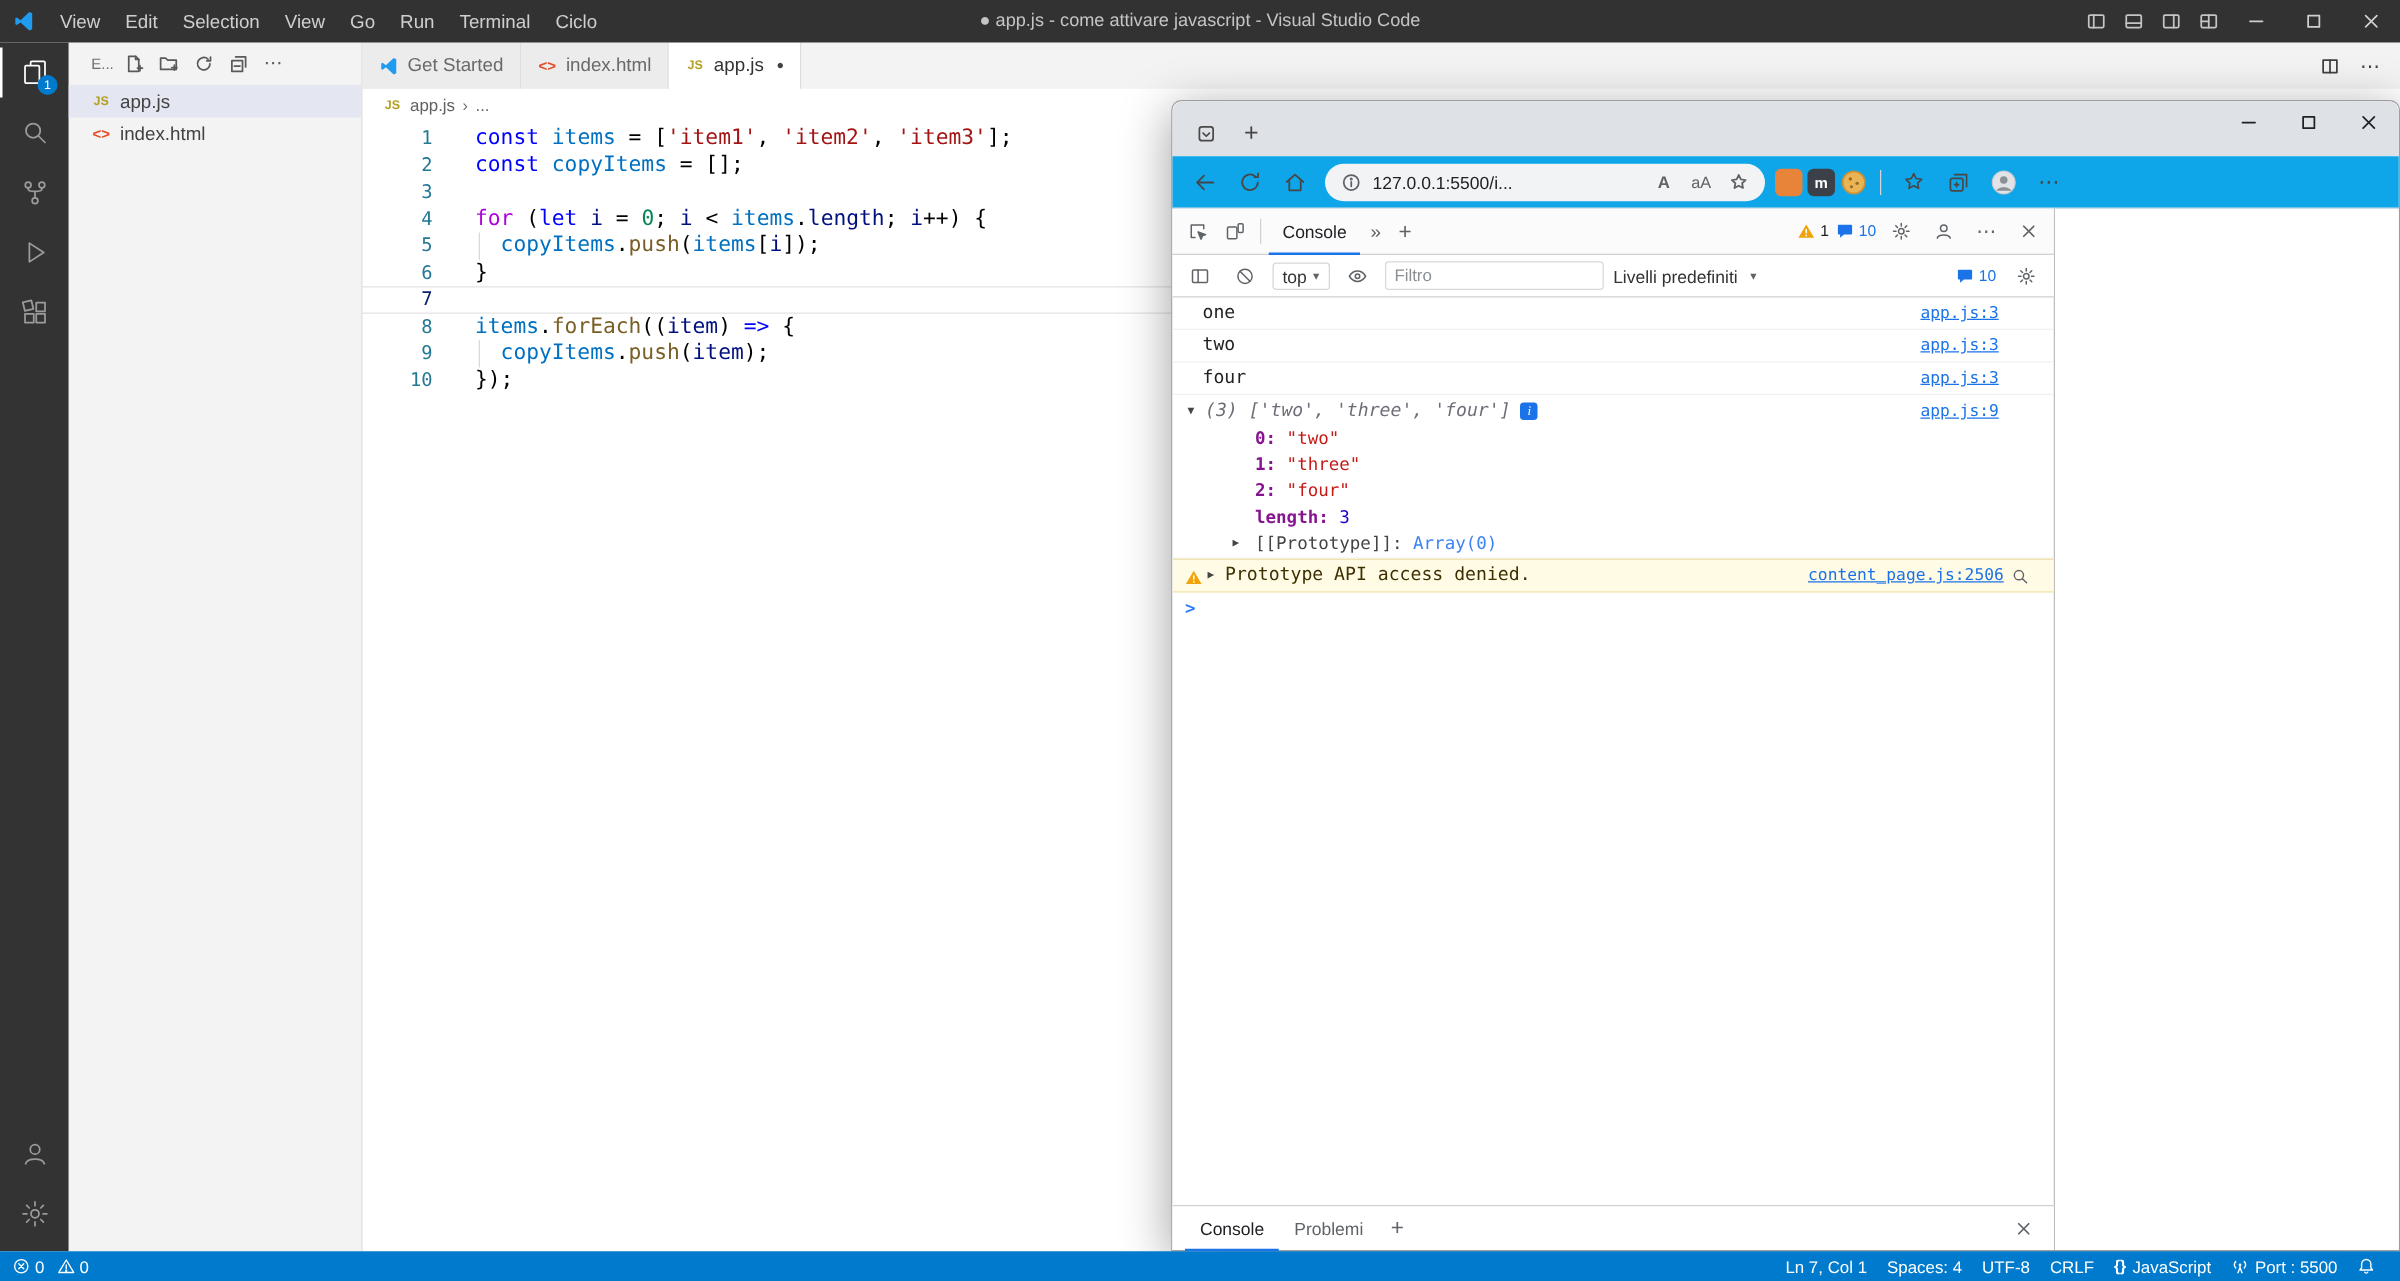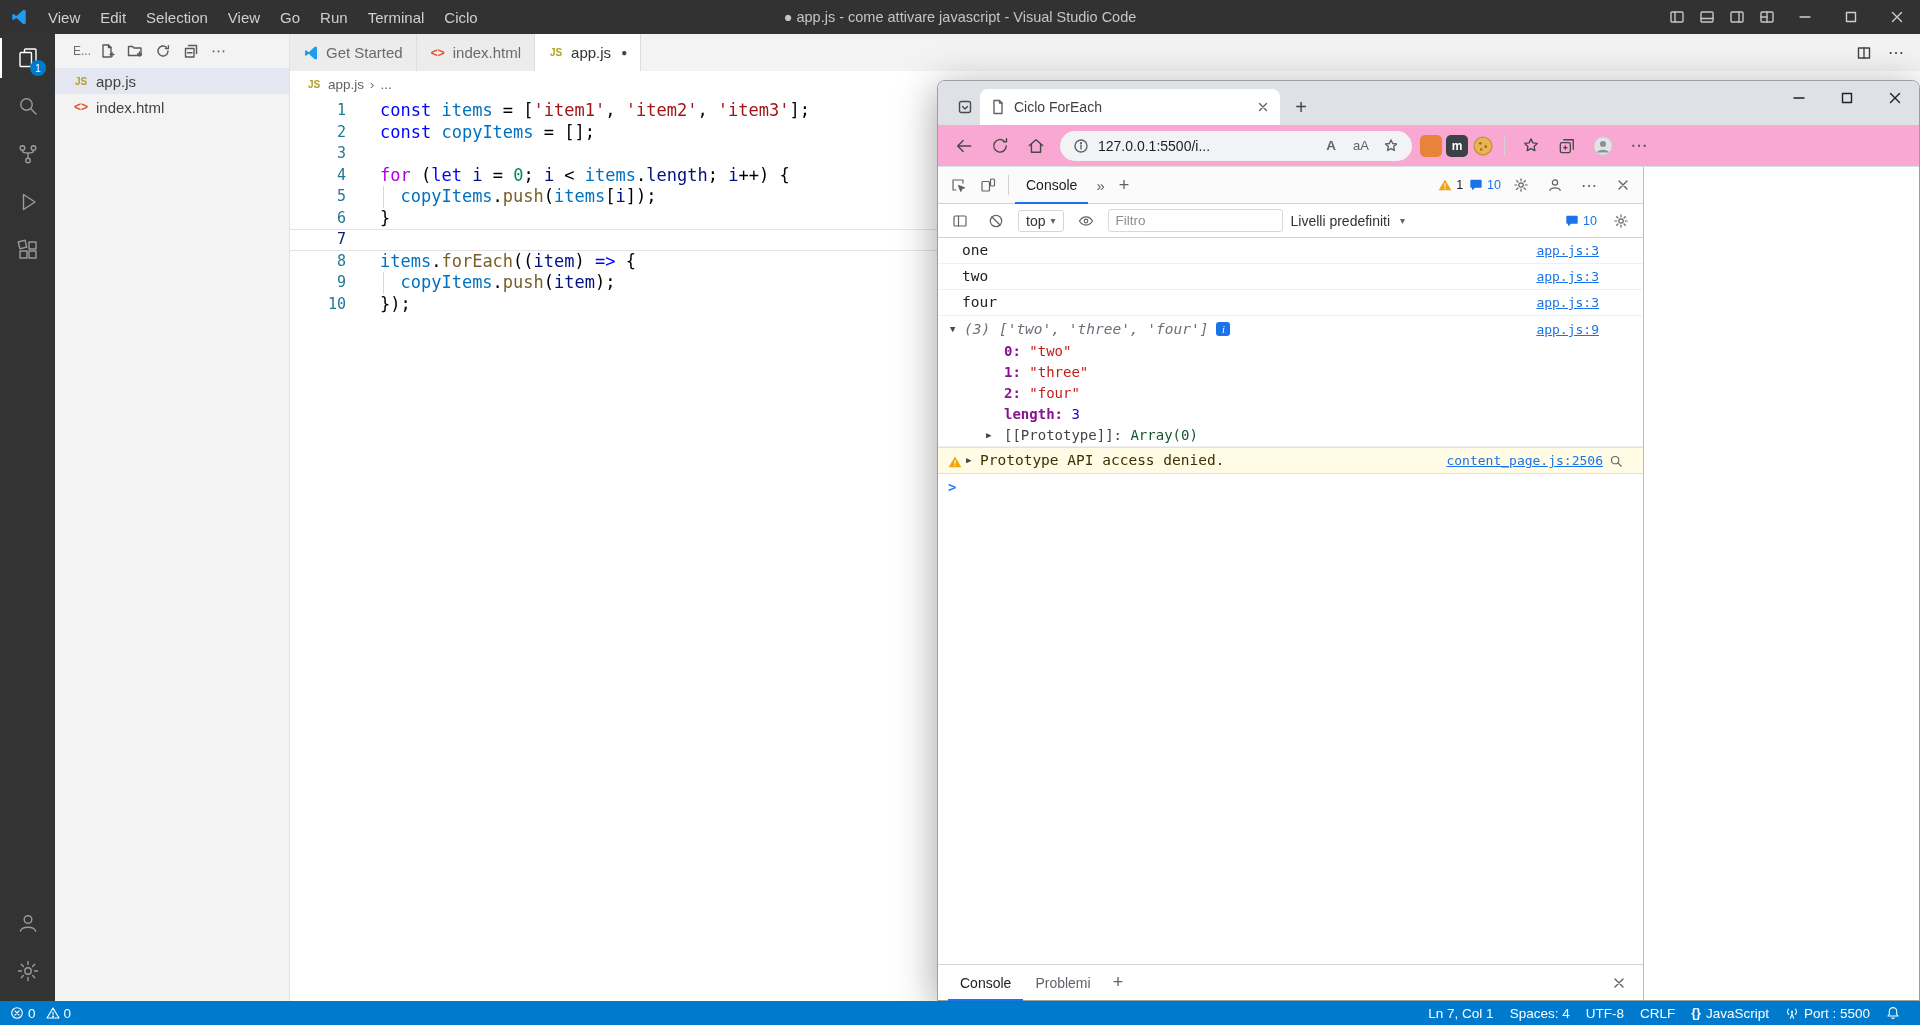--- a/index.html
+++ b/index.html
@@ -64,21 +64,21 @@
 
 .browser{position:absolute;left:937px;top:80px;width:983px;height:921px;z-index:8;display:flex;flex-direction:column;background:#fff;border:1px solid #9e9e9e;border-radius:8px 8px 0 0;box-shadow:0 8px 40px rgba(0,0,0,.38)}
 .b-tabstrip{height:44px;flex:none;background:#dee1e6;border-radius:8px 8px 0 0;display:flex;align-items:flex-end}
 .tab-actions-btn{width:30px;height:36px;display:flex;align-items:center;justify-content:center;margin-left:12px;color:#4a4a4a}
 .b-tab{width:300px;height:36px;background:#fff;border-radius:8px 8px 0 0;display:flex;align-items:center;gap:8px;padding:0 10px;font-size:14px;color:#3c4043}
 .b-tab-title{flex:1;white-space:nowrap;overflow:hidden}
 .b-tab-close{color:#5f6368;display:flex}
 .b-newtab{width:30px;height:30px;margin:0 0 3px 6px;display:flex;align-items:center;justify-content:center;font-size:20px;color:#454545}
 .b-wctl{margin-left:auto;align-self:flex-start;display:flex;height:34px}
 .b-wbtn{width:48px;height:34px;display:flex;align-items:center;justify-content:center;color:#202124}
-.b-navbar{height:42px;flex:none;background:#f9a8d4;border-bottom:1px solid #dcdee1;display:flex;align-items:center;gap:4px;padding:0 10px}
+.b-navbar{height:42px;flex:none;background:#0ea5e9;border-bottom:1px solid #dcdee1;display:flex;align-items:center;gap:4px;padding:0 10px}
 .nav-ic{width:32px;height:32px;flex:none;display:flex;align-items:center;justify-content:center;color:#474747}
 .addr{width:352px;height:30px;flex:none;background:#f1f3f4;border-radius:16px;display:flex;align-items:center;gap:4px;padding:0 8px;margin:0 4px}
 .addr-url{flex:1;font-size:14px;color:#202124;white-space:nowrap;overflow:hidden}
 .addr-ic{width:26px;flex:none;display:flex;align-items:center;justify-content:center;color:#5f6368;font-size:13px}
 .ra-label{font-size:13.5px;font-weight:700}
 .aa-label{font-size:13px}
 .ext-badge{width:22px;height:22px;border-radius:5px;flex:none}
 .ext-orange{background:#e8833a}
 .ext-m{background:#3c4048;color:#fff;font-size:12px;font-weight:700;display:flex;align-items:center;justify-content:center}
 .nav-sep{width:1px;height:20px;background:#d4d4d4;margin:0 6px}
@@ -114,21 +114,21 @@
 .tri{width:14px;flex:none;font-size:9px;color:#454545;line-height:19px}
 .apreview{font-style:italic;color:#6e6e78}
 .ainfo{width:14px;height:14px;flex:none;border-radius:3px;background:#1a73e8;color:#fff;font-size:10.5px;font-style:italic;font-family:"Liberation Serif",serif;display:inline-flex;align-items:center;justify-content:center;margin:2px 0 0 8px}
 .arr-head .csrc{margin-left:auto}
 .arr-child{padding:1px 8px 1px 66px;font-size:14px;line-height:19px;display:flex}
 .arr-child .tri{margin-left:-18px;width:18px}
 .pkey{color:#881391;font-weight:700;white-space:pre}
 .pkey.proto{color:#444;font-weight:400}
 .pval.string{color:#c41a16}
 .pval.number{color:#1c00cf}
-.pval.proto{color:#14532d}
+.pval.proto{color:#3b82f6}
 .cmsg.warn{background:#fffbe5;border-top:1px solid #f0e3ad;border-bottom:1px solid #f0e3ad;color:#3d3000;padding-left:10px}
 .cmsg.warn .tri{margin-top:0}
 .wicon{width:18px;flex:none;display:flex;align-items:center;padding-top:2px}
 .wsrc{margin-left:auto;display:flex;align-items:center}
 .wsrc .csrc{margin-right:6px}
 .mag{color:#5f6368;display:flex;margin-right:12px}
 .prompt-row{display:flex;align-items:center;padding:5px 8px 5px 10px}
 .prompt-chevron{color:#2e7cf6;font-weight:700;font-size:14px}
 
 .dt-drawer{height:36px;flex:none;border-top:1px solid #d0d0d5;display:flex;align-items:center;padding:0 10px;background:#fff}
@@ -432,34 +432,20 @@
 </div>
 
 <div class="browser">
   <div class="b-tabstrip">
     <div class="tab-actions-btn">
         <svg class="i16 stroke" viewBox="0 0 16 16">
           <rect x="2.5" y="2.5" width="11" height="11" rx="2"></rect>
           <path d="M5.5 7.5 8 10l2.5-2.5"></path>
         </svg>
       </div>
-    <div class="b-tab">
-      <span>
-          <svg class="i16 stroke" viewBox="0 0 16 16" style="color:#5f6368">
-            <path d="M4 1.5h5.5l2.5 2.5v10.5H4z"></path>
-            <path d="M9.5 1.5V4H12"></path>
-          </svg>
-        </span>
-      <span class="b-tab-title">Ciclo ForEach</span>
-      <span class="b-tab-close">
-          <svg class="i14 stroke" viewBox="0 0 14 14">
-            <path d="M3.5 3.5l7 7M10.5 3.5l-7 7"></path>
-          </svg>
-        </span>
-    </div>
     <div class="b-newtab">+</div>
     <div class="b-wctl">
       <div class="b-wbtn">
           <svg class="i14 stroke" viewBox="0 0 14 14">
             <line x1="2" y1="7" x2="12" y2="7"></line>
           </svg>
         </div>
       <div class="b-wbtn">
           <svg class="i14 stroke" viewBox="0 0 14 14">
             <rect x="2.5" y="2.5" width="9" height="9"></rect>

